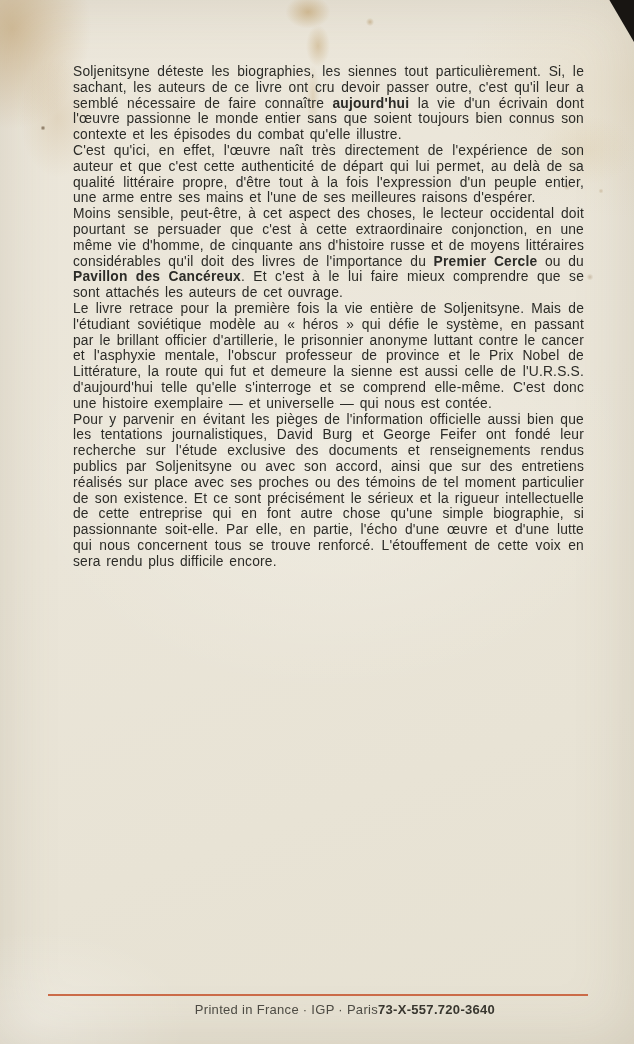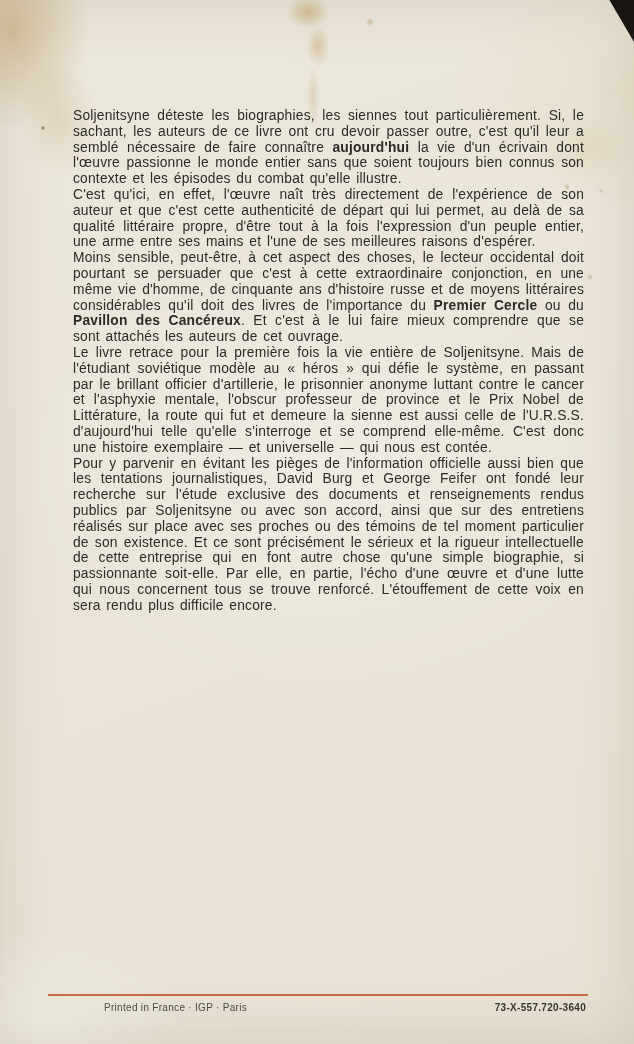--- a/index.html
+++ b/index.html
@@ -43,35 +43,34 @@
   }
   .blurb {
     position: absolute;
     left: 73px; top: 64px; width: 511px;
     color: #2b2b27;
     font-size: 13.8px;
     line-height: 15.8px;
     letter-spacing: 0.2px;
     word-spacing: 1.6px;
     text-align: justify;
-    margin-top: 44px;
   }
   .blurb p { margin: 0; }
   .b { font-weight: bold; }
   .footer-rule {
     position: absolute;
     left: 48px; right: 46px; top: 994px;
     height: 2px;
     background: #cb6b48;
   }
   .footer-row {
     position: absolute;
     left: 56px; right: 48px; top: 1002px;
-    display: flex; justify-content: space-between; align-items: flex-start;
-    font-size: 10px; letter-spacing: 0.3px; padding-left: 48px;
+    display: flex; justify-content: center; align-items: flex-start;
+    font-size: 13px; letter-spacing: 0.3px; padding-left: 48px;
   }
   .printer-credit { color: #4d4b44; }
   .catalog-code { color: #38362f; font-weight: bold; }
 </style>
 </head>
 <body>
 
 <div class="page">
 
   <div class="stains"></div>

